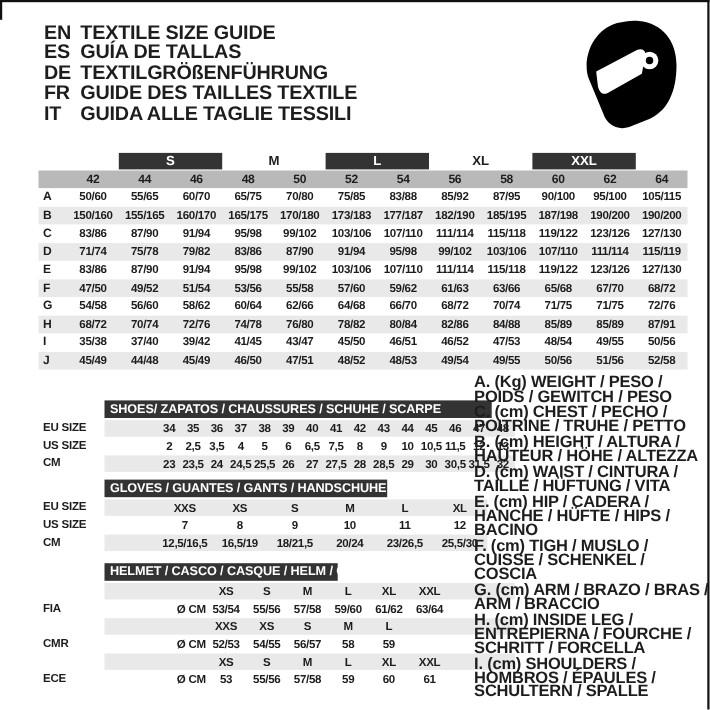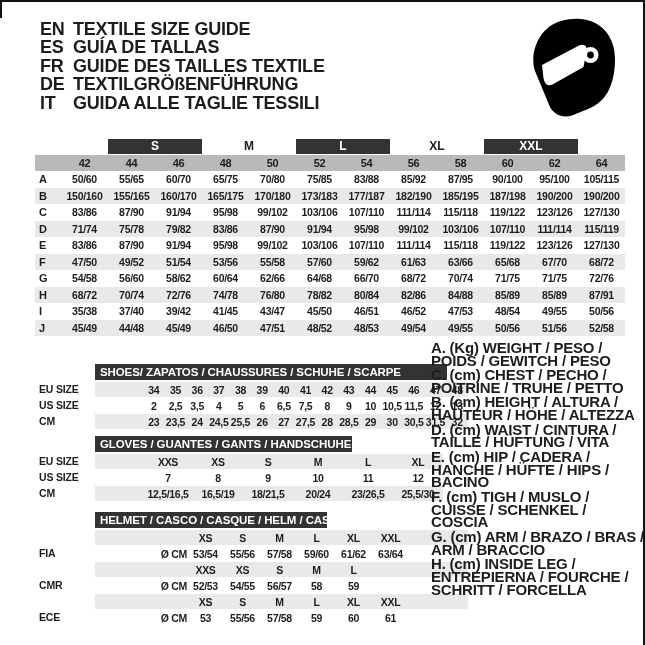--- a/index.html
+++ b/index.html
@@ -37,21 +37,21 @@
   
   .subtable{position:absolute;left:95px;font-weight:700;}
   #shoes-table{top:364px;}
   #gloves-table{top:436px;}
   #helmet-table{top:512px;}
   .sub-title{background:#333;color:#fff;height:16px;line-height:16px;
              font-size:11.5px;padding-left:5px;margin-bottom:2px;white-space:nowrap;
              letter-spacing:-0.1px;box-sizing:border-box;}
   #shoes-table .sub-title{width:352px;}
   #gloves-table .sub-title{width:257px;}
-  #helmet-table .sub-title{width:232px;}
+  #helmet-table .sub-title{width:212px;}
   .srow{position:relative;display:grid;height:15px;margin-bottom:1px;
         align-items:center;font-size:10.5px;letter-spacing:-0.3px;padding-left:48px;}
   .srow.stripe{background:#e9e9e9;}
   #shoes-table .srow{grid-template-columns:repeat(15,1fr);width:325px;}
   #gloves-table .srow{grid-template-columns:repeat(6,50px);width:300px;}
   #helmet-table .srow{grid-template-columns:44px repeat(6,37px) 1fr;width:325px;}
   .scell{text-align:center;white-space:nowrap;}
   .unitcell{text-align:right;padding-left:2px;}
   .sub-label{position:absolute;left:-56px;top:0;line-height:15px;font-size:10.5px;
              letter-spacing:-0.2px;white-space:nowrap;}
@@ -71,26 +71,26 @@
 <div id="langs">
     <div class="lang-row">
       <div class="lang-code">EN</div>
       <div class="lang-text">TEXTILE SIZE GUIDE</div>
     </div>
     <div class="lang-row">
       <div class="lang-code">ES</div>
       <div class="lang-text">GUÍA DE TALLAS</div>
     </div>
     <div class="lang-row">
+      <div class="lang-code">DE</div>
+      <div class="lang-text">TEXTILGRÖßENFÜHRUNG</div>
+    </div>
+    <div class="lang-row">
       <div class="lang-code">FR</div>
       <div class="lang-text">GUIDE DES TAILLES TEXTILE</div>
-    </div>
-    <div class="lang-row">
-      <div class="lang-code">DE</div>
-      <div class="lang-text">TEXTILGRÖßENFÜHRUNG</div>
     </div>
     <div class="lang-row">
       <div class="lang-code">IT</div>
       <div class="lang-text">GUIDA ALLE TAGLIE TESSILI</div>
     </div>
   </div>
 
 <div id="helmet-icon">
   <svg viewBox="0 0 92 102" width="92" height="102" aria-hidden="true">
     <path d="M55 3 C76 5 89 21 89 43 C89 67 81 86 62 93 L46 99.5
@@ -432,13 +432,14 @@
 
 <div id="legend">
     <div class="legend-item">A. (Kg) WEIGHT / PESO / POIDS / GEWITCH / PESO</div>
     <div class="legend-item">C. (cm) CHEST / PECHO / POITRINE / TRUHE / PETTO</div>
     <div class="legend-item">B. (cm) HEIGHT / ALTURA / HAUTEUR / HÖHE / ALTEZZA</div>
     <div class="legend-item">D. (cm) WAIST / CINTURA / TAILLE / HÜFTUNG / VITA</div>
     <div class="legend-item">E. (cm) HIP / CADERA / HANCHE / HÜFTE / HIPS / BACINO</div>
     <div class="legend-item">F. (cm) TIGH / MUSLO / CUISSE / SCHENKEL / COSCIA</div>
     <div class="legend-item">G. (cm) ARM / BRAZO / BRAS / ARM / BRACCIO</div>
     <div class="legend-item">H. (cm) INSIDE LEG / ENTREPIERNA / FOURCHE / SCHRITT / FORCELLA</div>
+    <div class="legend-item">I. (cm) SHOULDERS / HOMBROS / ÉPAULES / SCHULTERN / SPALLE</div>
   </div>
 
 </body></html>

